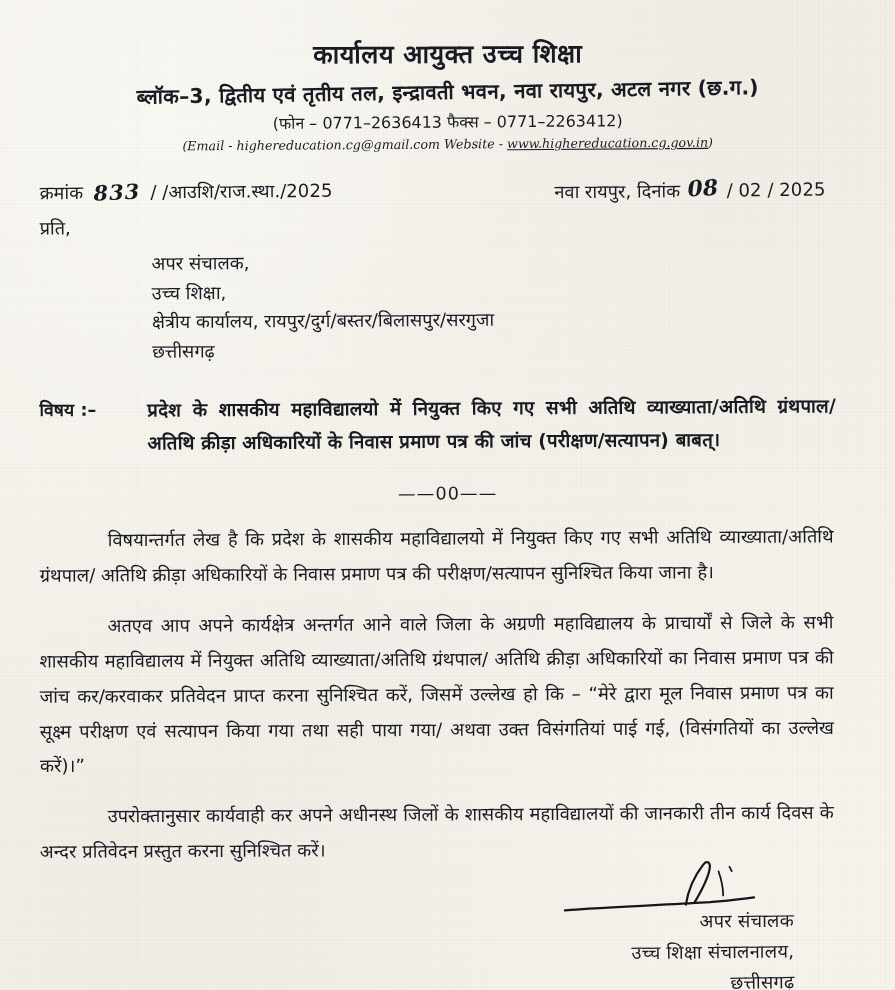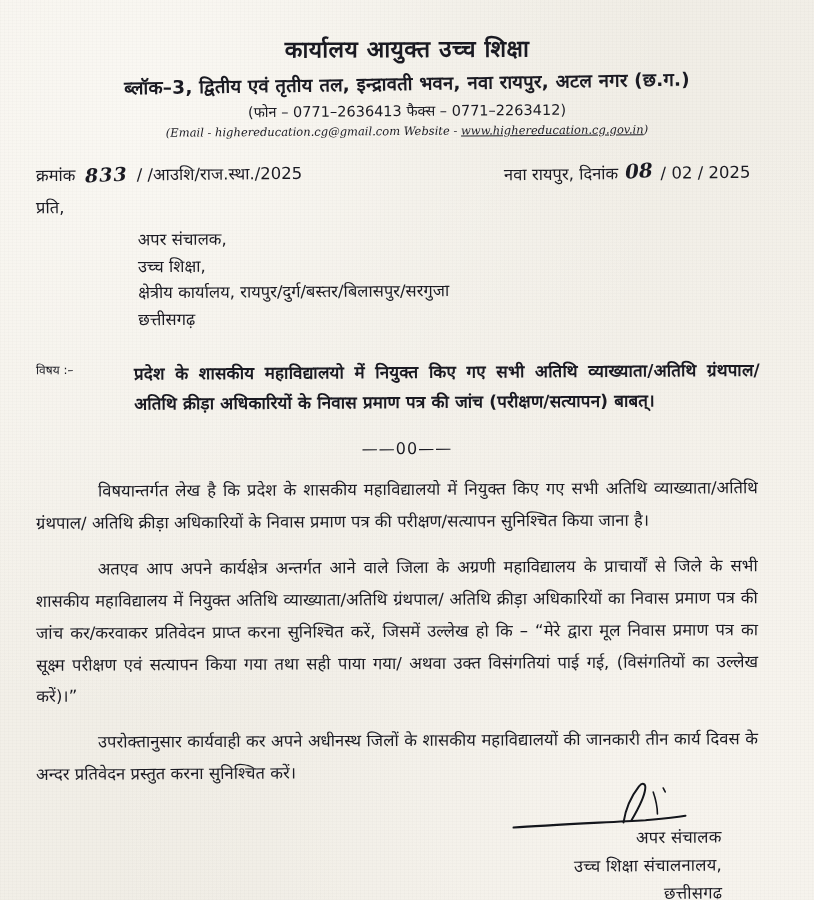--- a/index.html
+++ b/index.html
@@ -132,22 +132,22 @@
   
   .subject-block {
     margin-top: 26px;
     display: flex;
     align-items: flex-start;
     transform: rotate(-0.35deg);
   }
   .subject-label {
     width: 104px;
     flex: 0 0 104px;
-    font-size: 12px;
-    font-weight: normal;
+    font-size: 16px;
+    font-weight: bold;
     padding-top: 1px;
     padding-left: 6px;
     box-sizing: border-box;
   }
   .subject-text {
     flex: 1 1 auto;
     font-size: 17px;
     font-weight: bold;
     line-height: 1.75;
     text-align: justify;

